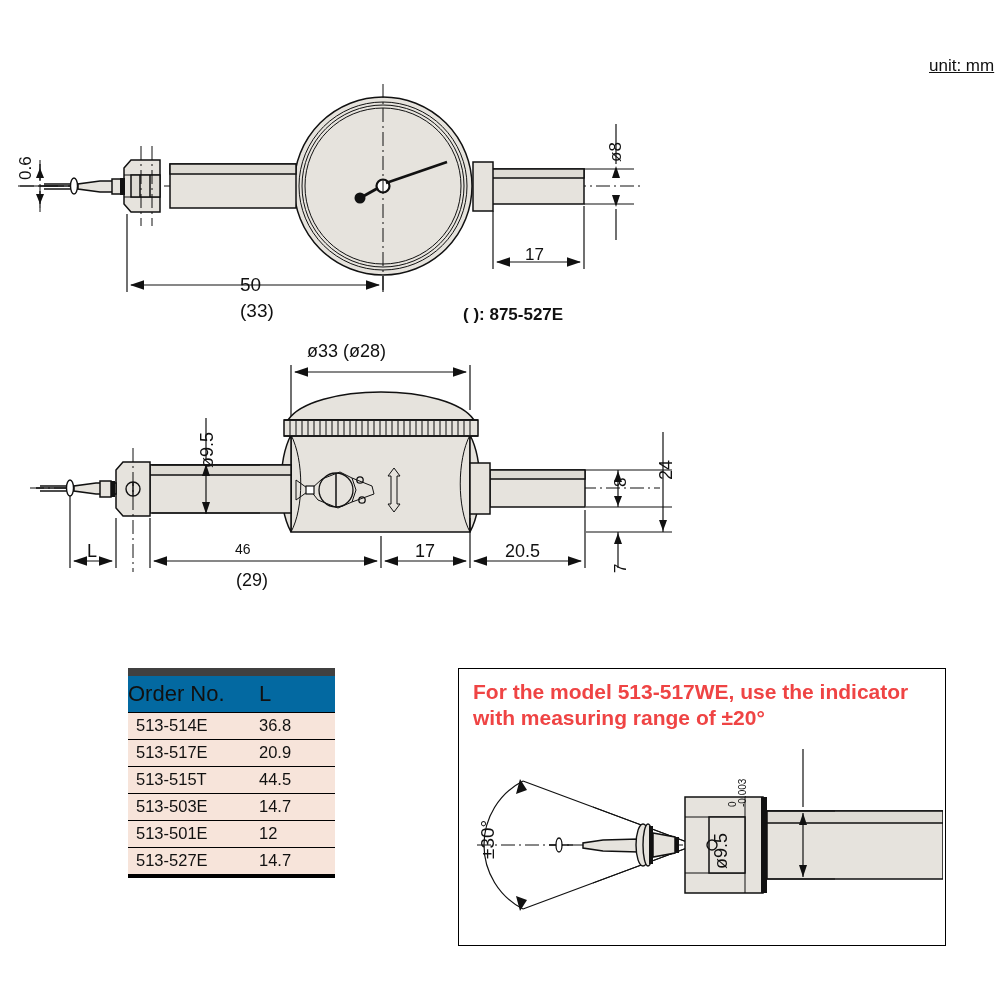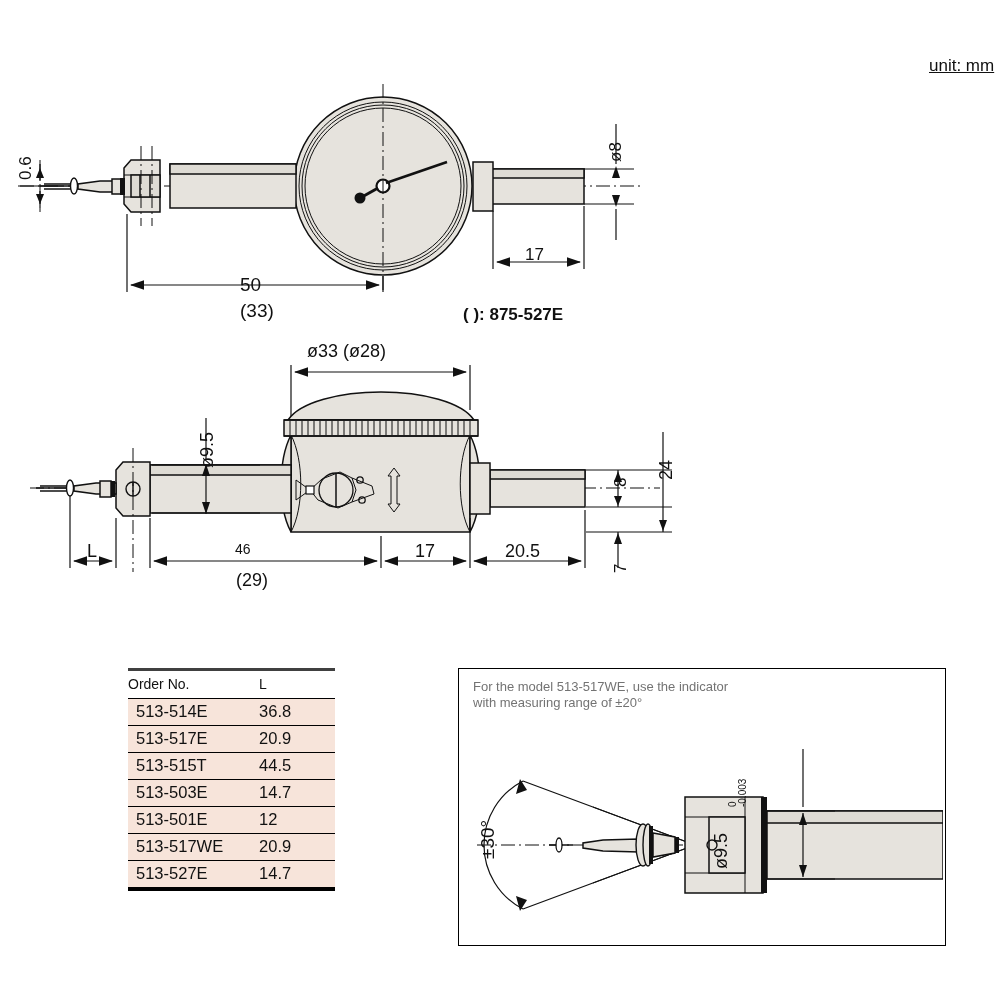--- a/index.html
+++ b/index.html
@@ -9,30 +9,30 @@
   .abs{position:absolute;}
   .lbl{font-size:17px;color:#111;white-space:nowrap;letter-spacing:0px;}
   .lbl-b{font-weight:bold;}
   .vert{transform:rotate(-90deg);transform-origin:left top;}
   svg{display:block;}
   
   .tbl{position:absolute;left:128px;top:668px;width:207px;
        border-collapse:collapse;background:#f7e4da;}
   .tbl td{font-size:16.5px;color:#111;padding:3px 0 4px 0;
           border-top:1.6px solid #000;line-height:1.15;}
-  .tbl tr:first-child td{border-top:3px solid #404040;background:#ffffff;
-          font-size:14px;padding:5px 0 6px 0;}
+  .tbl tr:first-child td{border-top:8px solid #404040;background:#0369a1;
+          font-size:22px;padding:5px 0 6px 0;}
   .tbl tr:last-child td{border-bottom:4px solid #000;}
   .tbl .c1{padding-left:8px;width:128px;}
   .tbl .c2{width:79px;}
   
   .notebox{position:absolute;left:458px;top:668px;width:488px;height:278px;
            border:1.6px solid #000;background:#fff;box-sizing:border-box;}
   .notetxt{position:absolute;left:14px;top:10px;width:456px;
-           font-size:13px;font-weight:normal;line-height:1.22;color:#737373;}
+           font-size:21px;font-weight:bold;line-height:1.22;color:#ef4444;}
 </style>
 </head>
 <body>
 
 <div class="page">
 
   <div class="abs lbl" style="left:929px;top:56px;text-decoration:underline;">unit: mm</div>
 
   <svg class="abs" style="left:0px;top:80px;" width="660" height="230" viewBox="0 0 660 230">
     <defs>
@@ -293,24 +293,20 @@
     </tr>
     <tr>
       <td class="c1">513-503E</td>
       <td class="c2">14.7</td>
     </tr>
     <tr>
       <td class="c1">513-501E</td>
       <td class="c2">12</td>
     </tr>
     <tr>
-      <td class="c1">513-517WE</td>
-      <td class="c2">20.9</td>
-    </tr>
-    <tr>
       <td class="c1">513-527E</td>
       <td class="c2">14.7</td>
     </tr>
   </tbody>
     </table>
 
   <div class="notebox">
     <div class="notetxt">
       <div>For the model 513-517WE, use the indicator</div>
       <div>with measuring range of ±20°</div>

